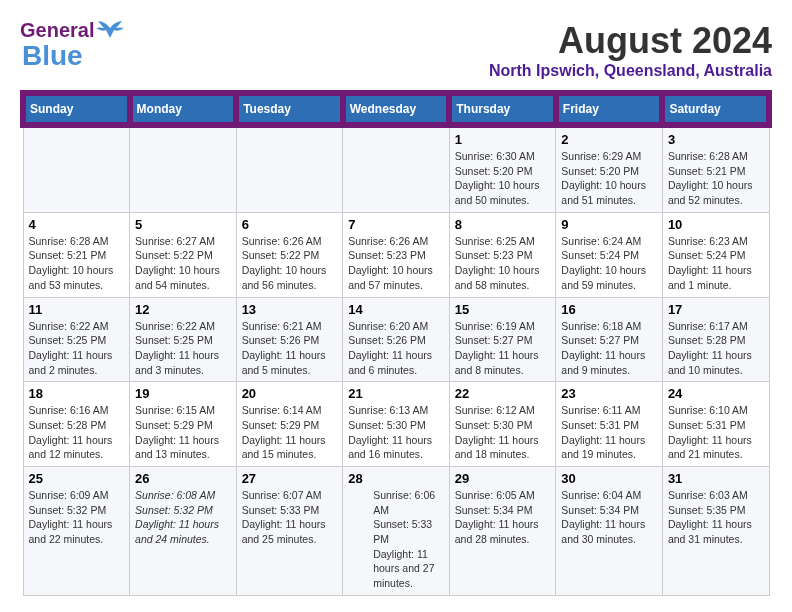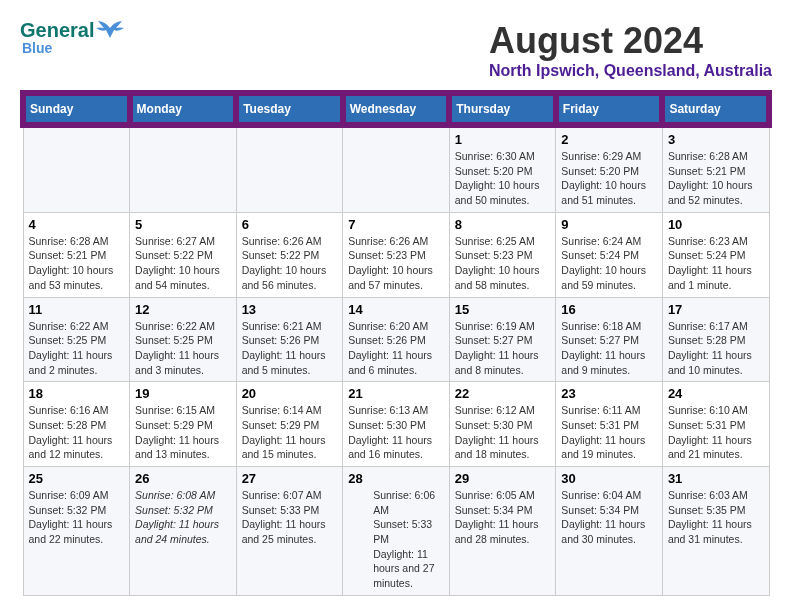--- a/index.html
+++ b/index.html
@@ -19,20 +19,21 @@
     .logo {
       display: flex;
       flex-direction: column;
       align-items: flex-start;
     }
     .logo-line {
       display: flex;
       align-items: center;
     }
     .title-section {
+      text-align: right;
     }
     .main-title {
       font-size: 36px;
       font-weight: bold;
       color: #333;
     }
     .subtitle {
       font-size: 16px;
       font-weight: bold;
       color: #4c1d95;
@@ -79,28 +80,28 @@
     }
   </style>
 </head>
 <body>
 
 <div class="header-section">
   <div class="logo">
     <div class="logo-line">
       <div style="display:flex; align-items:center;">
         <div style="font-size:20px; font-weight:bold; color:#1a3a5c; line-height:1;">
-          <span style="color:#0f766e;">General</span>
+          <span style="color:#701a75;">General</span>
         </div>
         <svg width="28" height="20" viewBox="0 0 28 20" style="margin-left:2px;">
           <path d="M14 8 Q18 2 26 1 Q22 6 20 8 Q24 7 28 8 Q22 12 18 10 Q16 14 14 18 Q12 14 10 10 Q6 12 0 8 Q4 7 8 8 Q6 6 2 1 Q10 2 14 8Z" fill="#4a90d9"></path>
         </svg>
       </div>
     </div>
-    <div style="font-size:14px; font-weight:bold; color:#4a90d9; margin-left:2px;">Blue</div>
+    <div style="font-size:28px; font-weight:bold; color:#4a90d9; margin-left:2px;">Blue</div>
   </div>
   <div class="title-section">
     <div class="main-title">August 2024</div>
     <div class="subtitle">North Ipswich, Queensland, Australia</div>
   </div>
 </div>
 
 <table>
   <thead>
     <tr>

